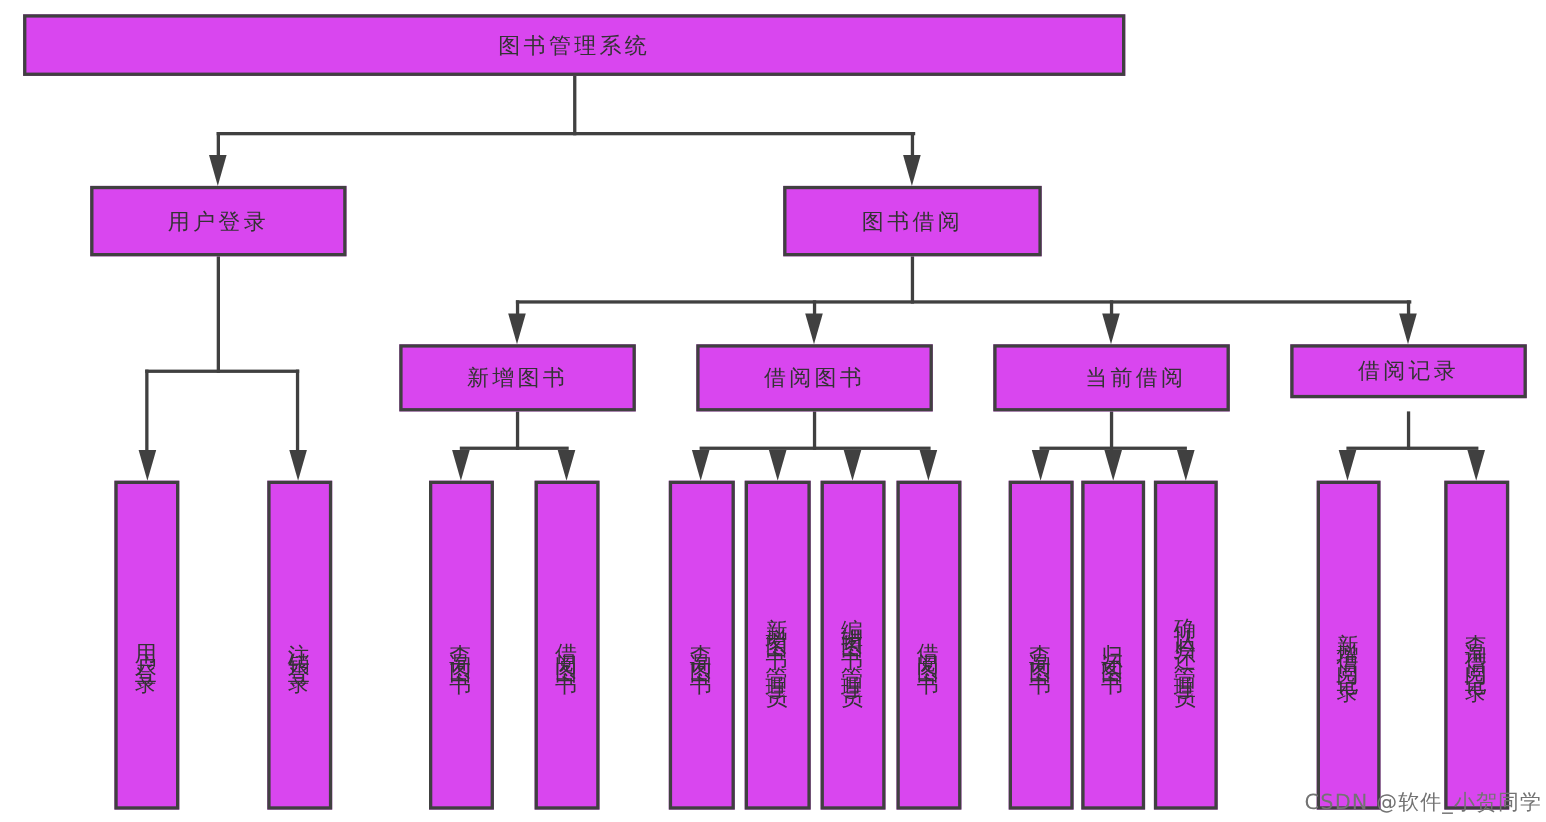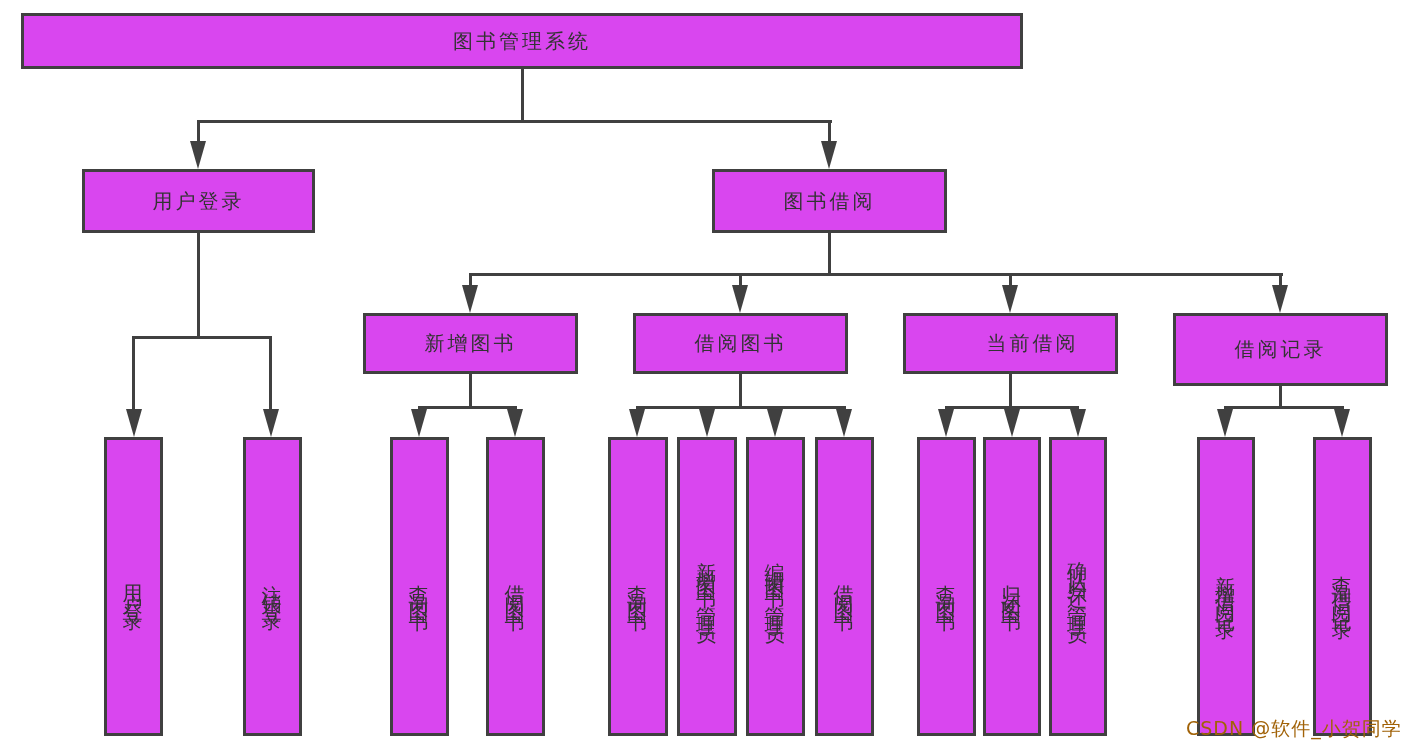--- a/index.html
+++ b/index.html
@@ -18,21 +18,21 @@
     font-size:20px;letter-spacing:9px;white-space:nowrap;color:#333333;
   }
   .ln{position:absolute;background:#404040;}
   .arrow{
     position:absolute;width:0;height:0;
     border-left:8px solid transparent;border-right:8px solid transparent;
     border-top:28px solid #404040;
   }
   .watermark{
     position:absolute;left:1186px;top:716px;z-index:5;
-    font-size:19px;color:#a16207;letter-spacing:1px;white-space:nowrap;
+    font-size:19px;color:#737373;letter-spacing:1px;white-space:nowrap;
   }
 </style>
 </head>
 <body>
 
 <div class="canvas">
 
   <div class="ln" style="left:521px;top:69px;width:3px;height:54px;"></div>
   <div class="ln" style="left:197px;top:120px;width:635px;height:3px;"></div>
   <div class="ln" style="left:197px;top:120px;width:3px;height:24px;"></div>
@@ -82,21 +82,21 @@
   <div class="arrow" style="left:1334px;top:409px;"></div>
 
   <div class="box" style="left:21px;top:13px;width:1002px;height:56px;">图书管理系统</div>
 
   <div class="box" style="left:82px;top:169px;width:233px;height:64px;">用户登录</div>
   <div class="box" style="left:712px;top:169px;width:235px;height:64px;">图书借阅</div>
 
   <div class="box" style="left:363px;top:313px;width:215px;height:61px;">新增图书</div>
   <div class="box" style="left:633px;top:313px;width:215px;height:61px;">借阅图书</div>
   <div class="box" style="left:903px;top:313px;width:215px;height:61px;padding-left:44px;">当前借阅</div>
-  <div class="box" style="left:1173px;top:313px;width:215px;height:73px;">借阅记录</div>
+  <div class="box" style="left:1173px;top:313px;width:215px;height:49px;">借阅记录</div>
 
   <div class="box leaf" style="left:104px;top:437px;width:59px;height:299px;">
     <span class="vtext">用户登录</span>
   </div>
   <div class="box leaf" style="left:243px;top:437px;width:59px;height:299px;">
     <span class="vtext">注销登录</span>
   </div>
 
   <div class="box leaf" style="left:390px;top:437px;width:59px;height:299px;">
     <span class="vtext">查询图书</span>

